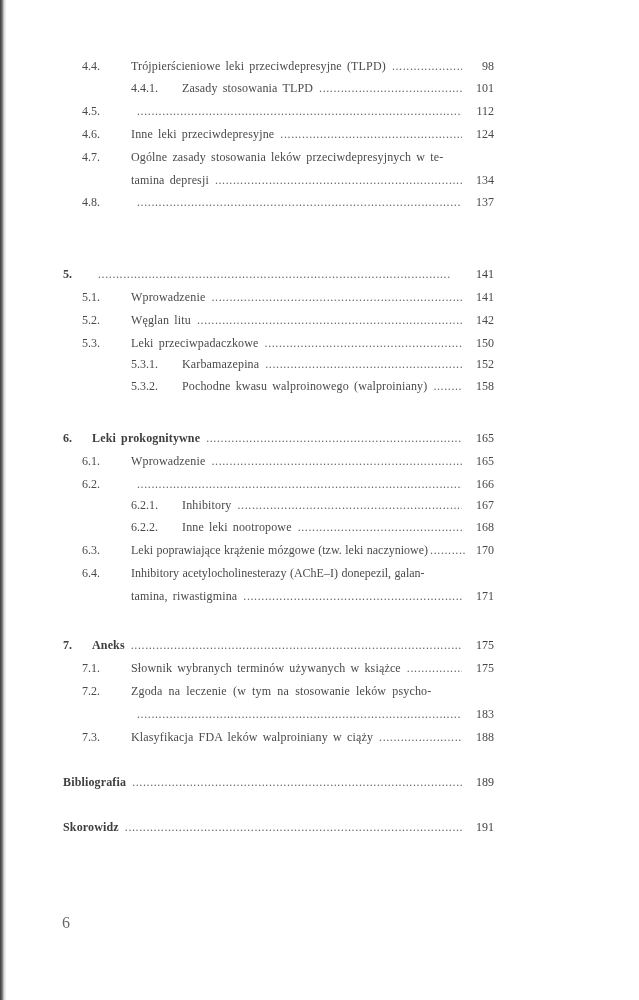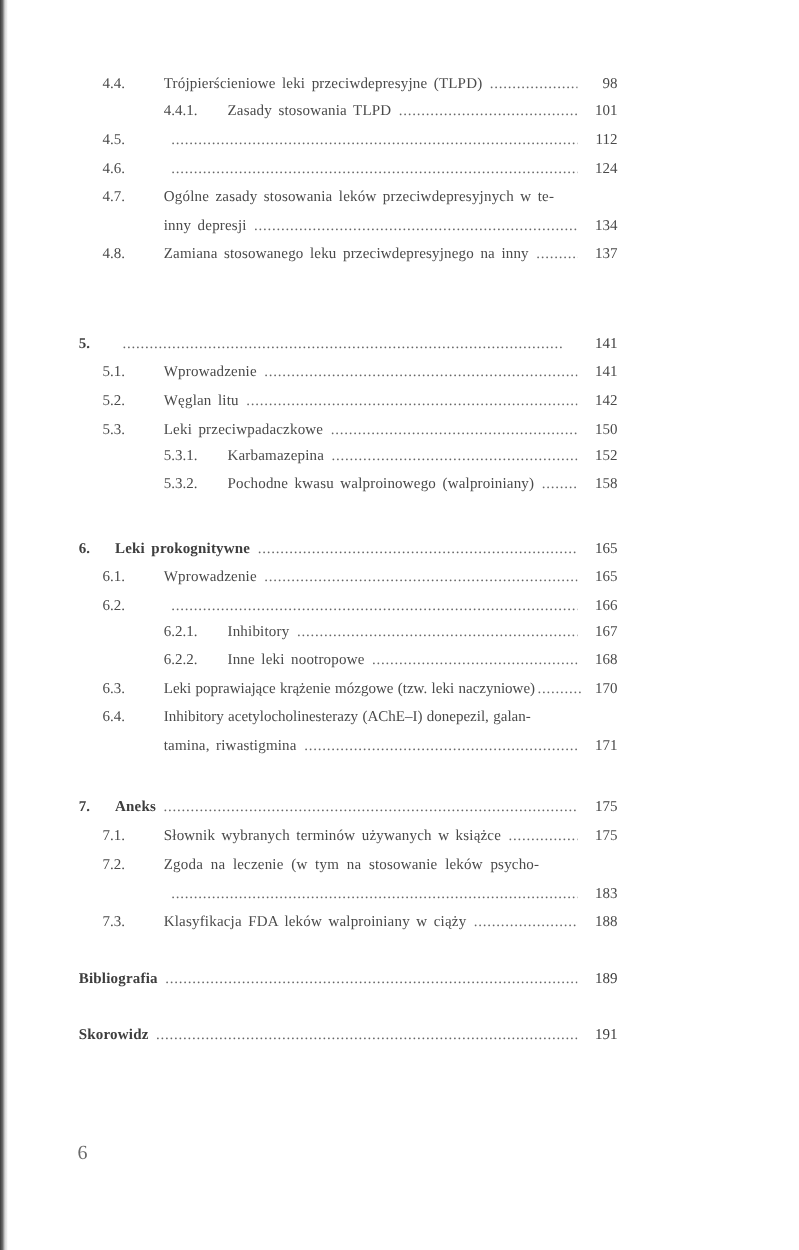--- a/index.html
+++ b/index.html
@@ -70,41 +70,41 @@
     <span class="num" style="left:82px">4.5.</span>
     <div class="title-wrap" style="left:131px">
       <span class="leader"></span>
       <span class="page">112</span>
     </div>
   </div>
 
   <div class="row" style="top:101px">
     <span class="num" style="left:82px">4.6.</span>
     <div class="title-wrap" style="left:131px">
+      <span class="title">Inne leki przeciwdepresyjne</span>
       <span class="leader"></span>
       <span class="page">124</span>
     </div>
   </div>
 
   <div class="row" style="top:124px">
     <span class="num" style="left:82px">4.7.</span>
     <span class="plain" style="left:131px">Ogólne zasady stosowania leków przeciwdepresyjnych w te-</span>
   </div>
   <div class="row" style="top:147px">
     <div class="title-wrap" style="left:131px">
-      <span class="title">inny depresji</span>
+      <span class="title">tamina depresji</span>
       <span class="leader"></span>
       <span class="page">134</span>
     </div>
   </div>
 
   <div class="row" style="top:169px">
     <span class="num" style="left:82px">4.8.</span>
     <div class="title-wrap" style="left:131px">
-      <span class="title">Zamiana stosowanego leku przeciwdepresyjnego na inny</span>
       <span class="leader"></span>
       <span class="page">137</span>
     </div>
   </div>
 
   <div class="row bold" style="top:241px">
     <span class="num" style="left:63px">5.</span>
     <div class="title-wrap" style="left:92px">
       <span class="leader" style="font-weight:normal"></span>
       <span class="page" style="font-weight:normal">141</span>

